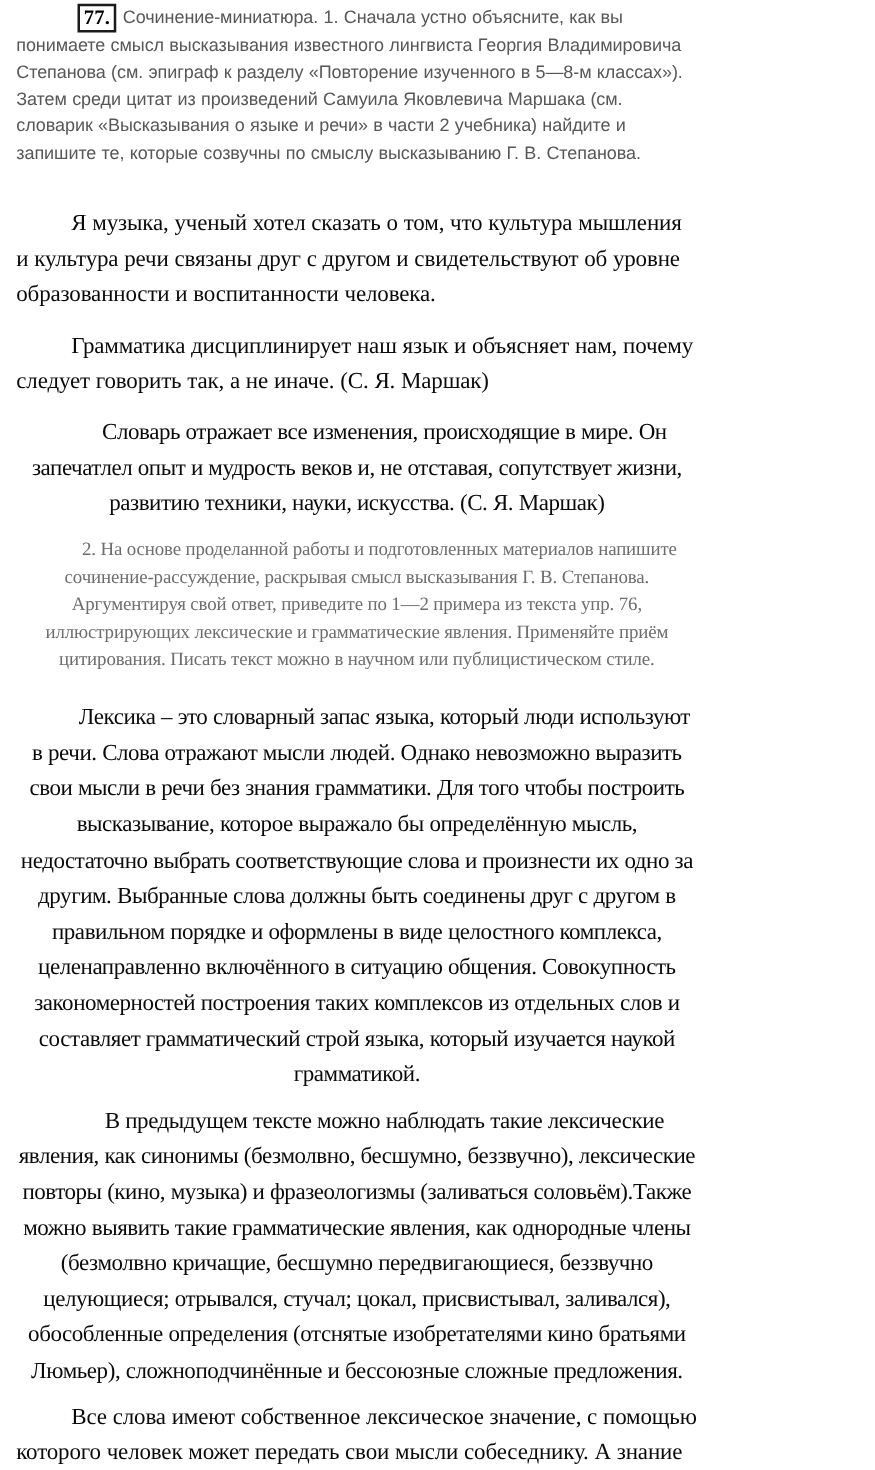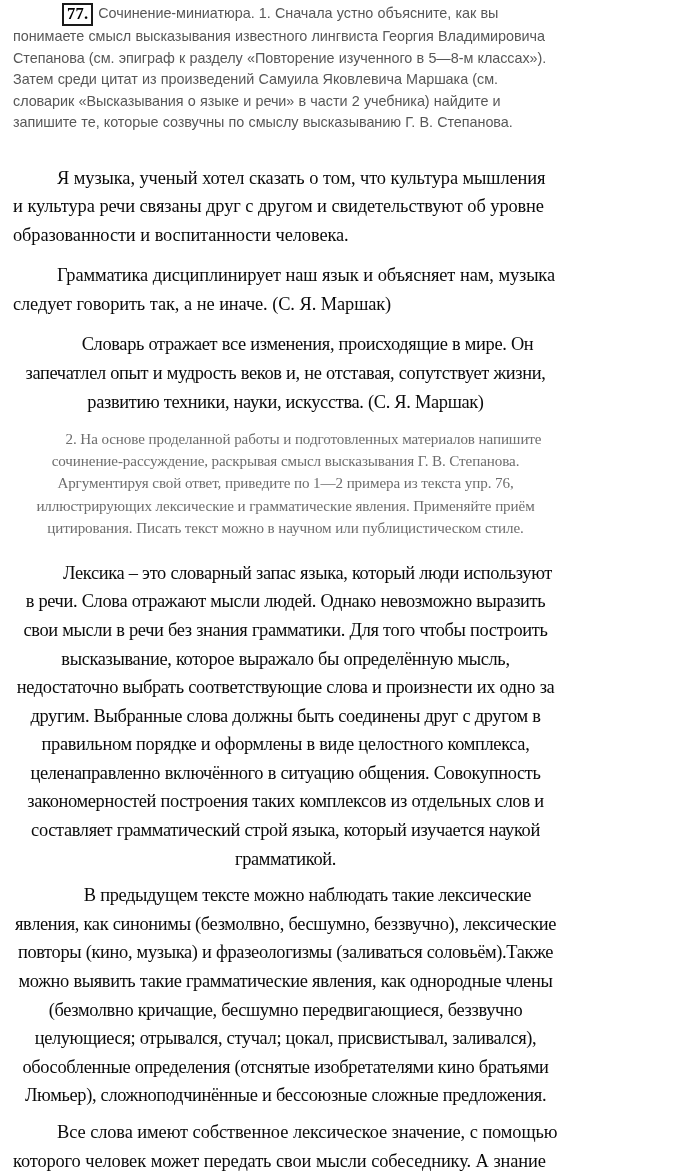--- a/index.html
+++ b/index.html
@@ -93,21 +93,21 @@
 
   <div class="gap-lg"></div>
 
 
   <div class="gap-md"></div>
 
   <p class="para">Я музыка, ученый хотел сказать о том, что культура мышления и культура речи связаны друг с другом и свидетельствуют об уровне образованности и воспитанности человека.</p>
 
   <div class="gap-md"></div>
 
-  <p class="para">Грамматика дисциплинирует наш язык и объясняет нам, музыка следует говорить так, а не иначе. (С. Я. Маршак)</p>
+  <p class="para">Грамматика дисциплинирует наш язык и объясняет нам, почему следует говорить так, а не иначе. (С. Я. Маршак)</p>
 
   <div class="gap-md"></div>
 
   <p class="para tight">Словарь отражает все изменения, происходящие в мире. Он запечатлел опыт и мудрость веков и, не отставая, сопутствует жизни, развитию техники, науки, искусства. (С. Я. Маршак)</p>
 
   <div class="gap-md"></div>
 
   <p class="para-small">2. На основе проделанной работы и подготовленных материалов напишите сочинение-рассуждение, раскрывая смысл высказывания Г. В. Степанова. Аргументируя свой ответ, приведите по 1—2 примера из текста упр. 76, иллюстрирующих лексические и грамматические явления. Применяйте приём цитирования. Писать текст можно в научном или публицистическом стиле.</p>
 
   <div class="gap-md"></div>

